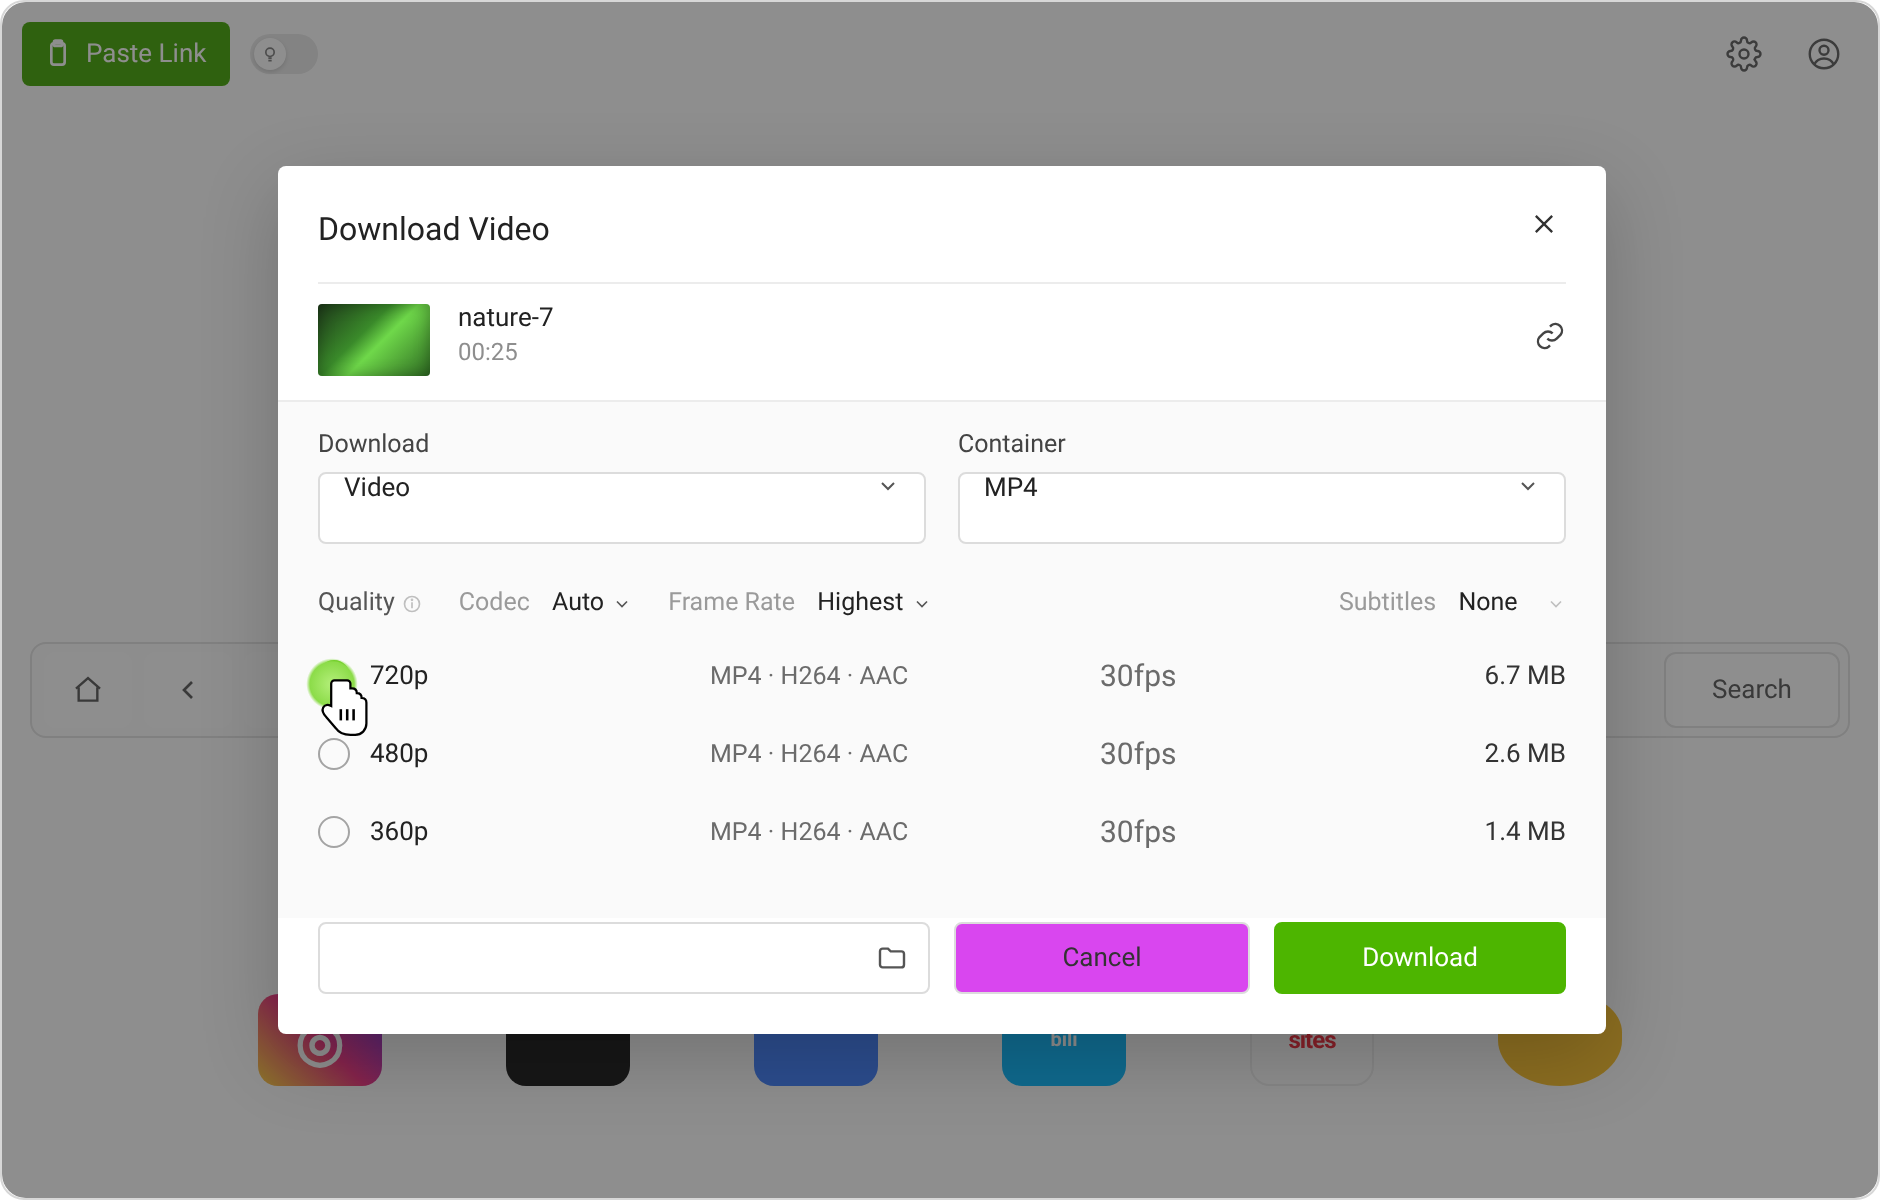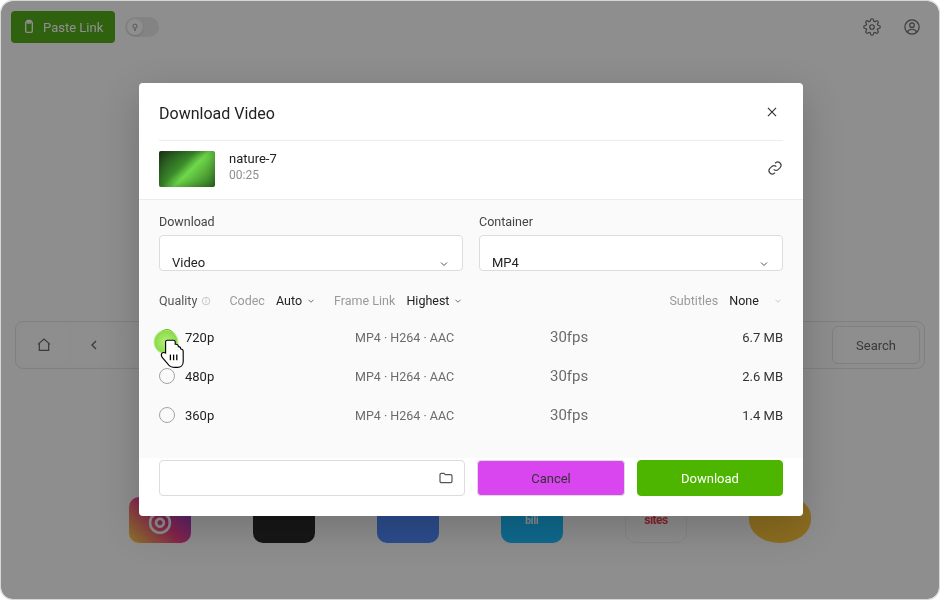--- a/index.html
+++ b/index.html
@@ -51,21 +51,21 @@
   .vmeta { display:flex; flex-direction:column; gap:2px; flex:1; }
   .vname { font-size:13px; color:#222; }
   .vtime { font-size:12px; color:#8e8e8e; }
   .link-ico { background:none; border:none; color:#444; cursor:pointer; }
   .link-ico svg { width:16px; height:16px; }
 
   .options { padding:14px 20px 4px 20px; background:#fafafa; border-top:1px solid #ececec; }
   .row2 { display:flex; gap:16px; }
   .col { flex:1; display:flex; flex-direction:column; gap:6px; }
   .lab { font-size:12.5px; color:#444; }
-  .select { height:36px; border:1px solid #dcdcdc; border-radius:4px; background:#fff; display:flex; align-items:flex-end; justify-content:space-between; padding:0 12px; font-size:13px; color:#222; cursor:pointer; }
+  .select { height:36px; border:1px solid #dcdcdc; border-radius:4px; background:#fff; display:flex; align-items:flex-start; justify-content:space-between; padding:0 12px; font-size:13px; color:#222; cursor:pointer; }
   .select svg { width:12px; height:12px; color:#555;}
 
   .filters { display:flex; align-items:center; gap:18px; padding:18px 20px 4px 20px; font-size:12.5px; color:#555; background:#fafafa; }
   .filters .spacer { flex:1; }
   .fl { display:flex; align-items:center; gap:4px; cursor:default; }
   .fl.clickable { cursor:pointer; }
   .fl svg { width:10px; height:10px; }
   .fl .muted { color:#9a9a9a; }
   .fl b { font-weight:400; color:#222; }
 
@@ -215,21 +215,21 @@
         <span>Quality</span>
         <svg viewBox="0 0 24 24" fill="none" stroke="#bfbfbf" stroke-width="2">
             <circle cx="12" cy="12" r="9"></circle>
             <line x1="12" y1="10" x2="12" y2="17"></line>
             <circle cx="12" cy="7" r="0.6" fill="#bfbfbf"></circle>
           </svg>
       </div>
       <div class="fl clickable"><span class="muted">Codec</span>&nbsp;<b>Auto</b><svg viewBox="0 0 24 24" fill="none" stroke="currentColor" stroke-width="2">
             <path d="M6 9l6 6 6-6"></path>
           </svg></div>
-      <div class="fl clickable"><span class="muted">Frame Link</span>&nbsp;<b>Highest</b><svg viewBox="0 0 24 24" fill="none" stroke="currentColor" stroke-width="2">
+      <div class="fl clickable"><span class="muted">Frame Rate</span>&nbsp;<b>Highest</b><svg viewBox="0 0 24 24" fill="none" stroke="currentColor" stroke-width="2">
             <path d="M6 9l6 6 6-6"></path>
           </svg></div>
       <div class="spacer"></div>
       <div class="fl clickable"><span class="muted">Subtitles</span>&nbsp;<b>None</b>&nbsp;&nbsp;<svg viewBox="0 0 24 24" fill="none" stroke="#bfbfbf" stroke-width="2">
             <path d="M6 9l6 6 6-6"></path>
           </svg></div>
     </div>
 
     <div class="quality-list">
       <div class="qrow">

